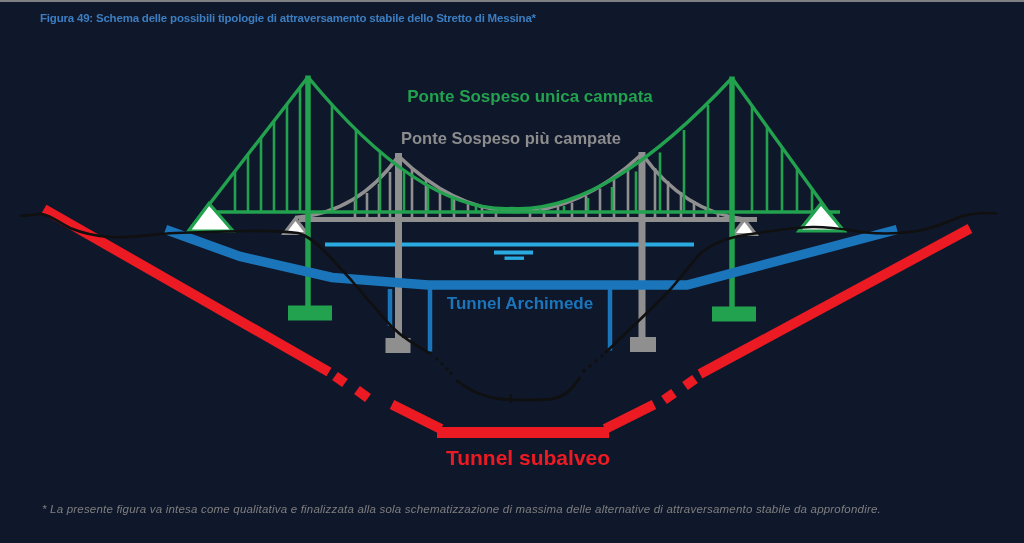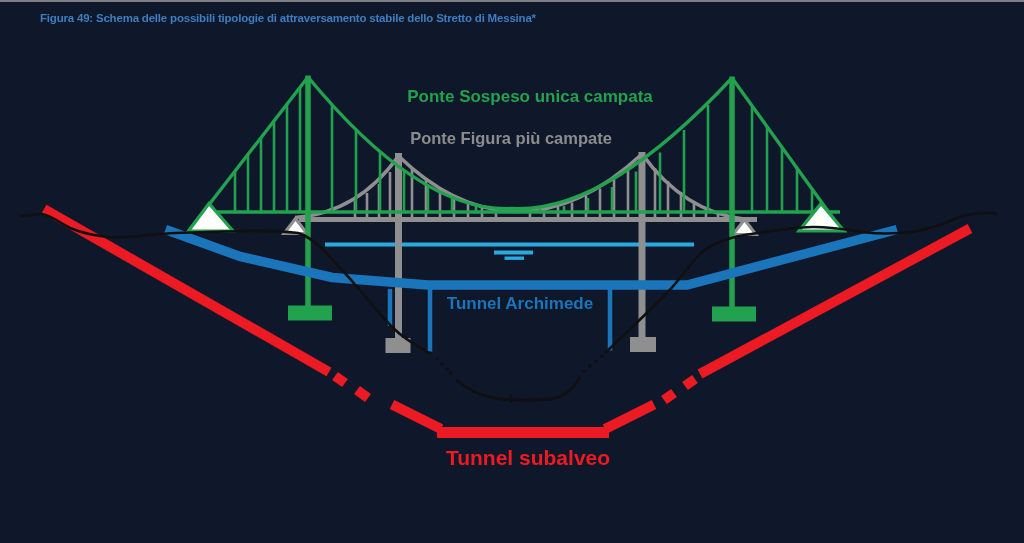--- a/index.html
+++ b/index.html
@@ -183,17 +183,18 @@
         <circle cx="584" cy="371" r="1.7"></circle>
           <circle cx="590" cy="366" r="1.7"></circle>
         <circle cx="596" cy="361" r="1.7"></circle>
           <circle cx="602" cy="356" r="1.7"></circle>
       </g>
       <path class="sk-black" stroke-width="2.6" d="M605,353 C622,337 648,312 666,294 C678,282 690,264 700,254 C712,243 726,238 745,235 C770,231 790,227.5 812,227 C832,226.5 848,230 866,232.5 C884,234.5 900,233.5 914,231.5 C928,229.5 946,223 958,217.5 C970,213.5 986,212.5 997,213.5"></path>
     </g>
   </svg>
 
   <div class="lbl lbl-green" style="left:508px;top:97px;margin-left:22px;">Ponte Sospeso unica campata</div>
-  <div class="lbl lbl-gray" style="left:511px;top:138px;">Ponte Figura più campate</div>
+  <div class="lbl lbl-gray" style="left:511px;top:138px;">Ponte Sospeso più campate</div>
   <div class="lbl lbl-blue" style="left:520px;top:304px;">Tunnel Archimede</div>
   <div class="lbl lbl-red" style="left:528px;top:458px;">Tunnel subalveo</div>
 
+  <div class="footnote">* La presente figura va intesa come qualitativa e finalizzata alla sola schematizzazione di massima delle alternative di attraversamento stabile da approfondire.</div>
 </div>
 
 </body></html>

